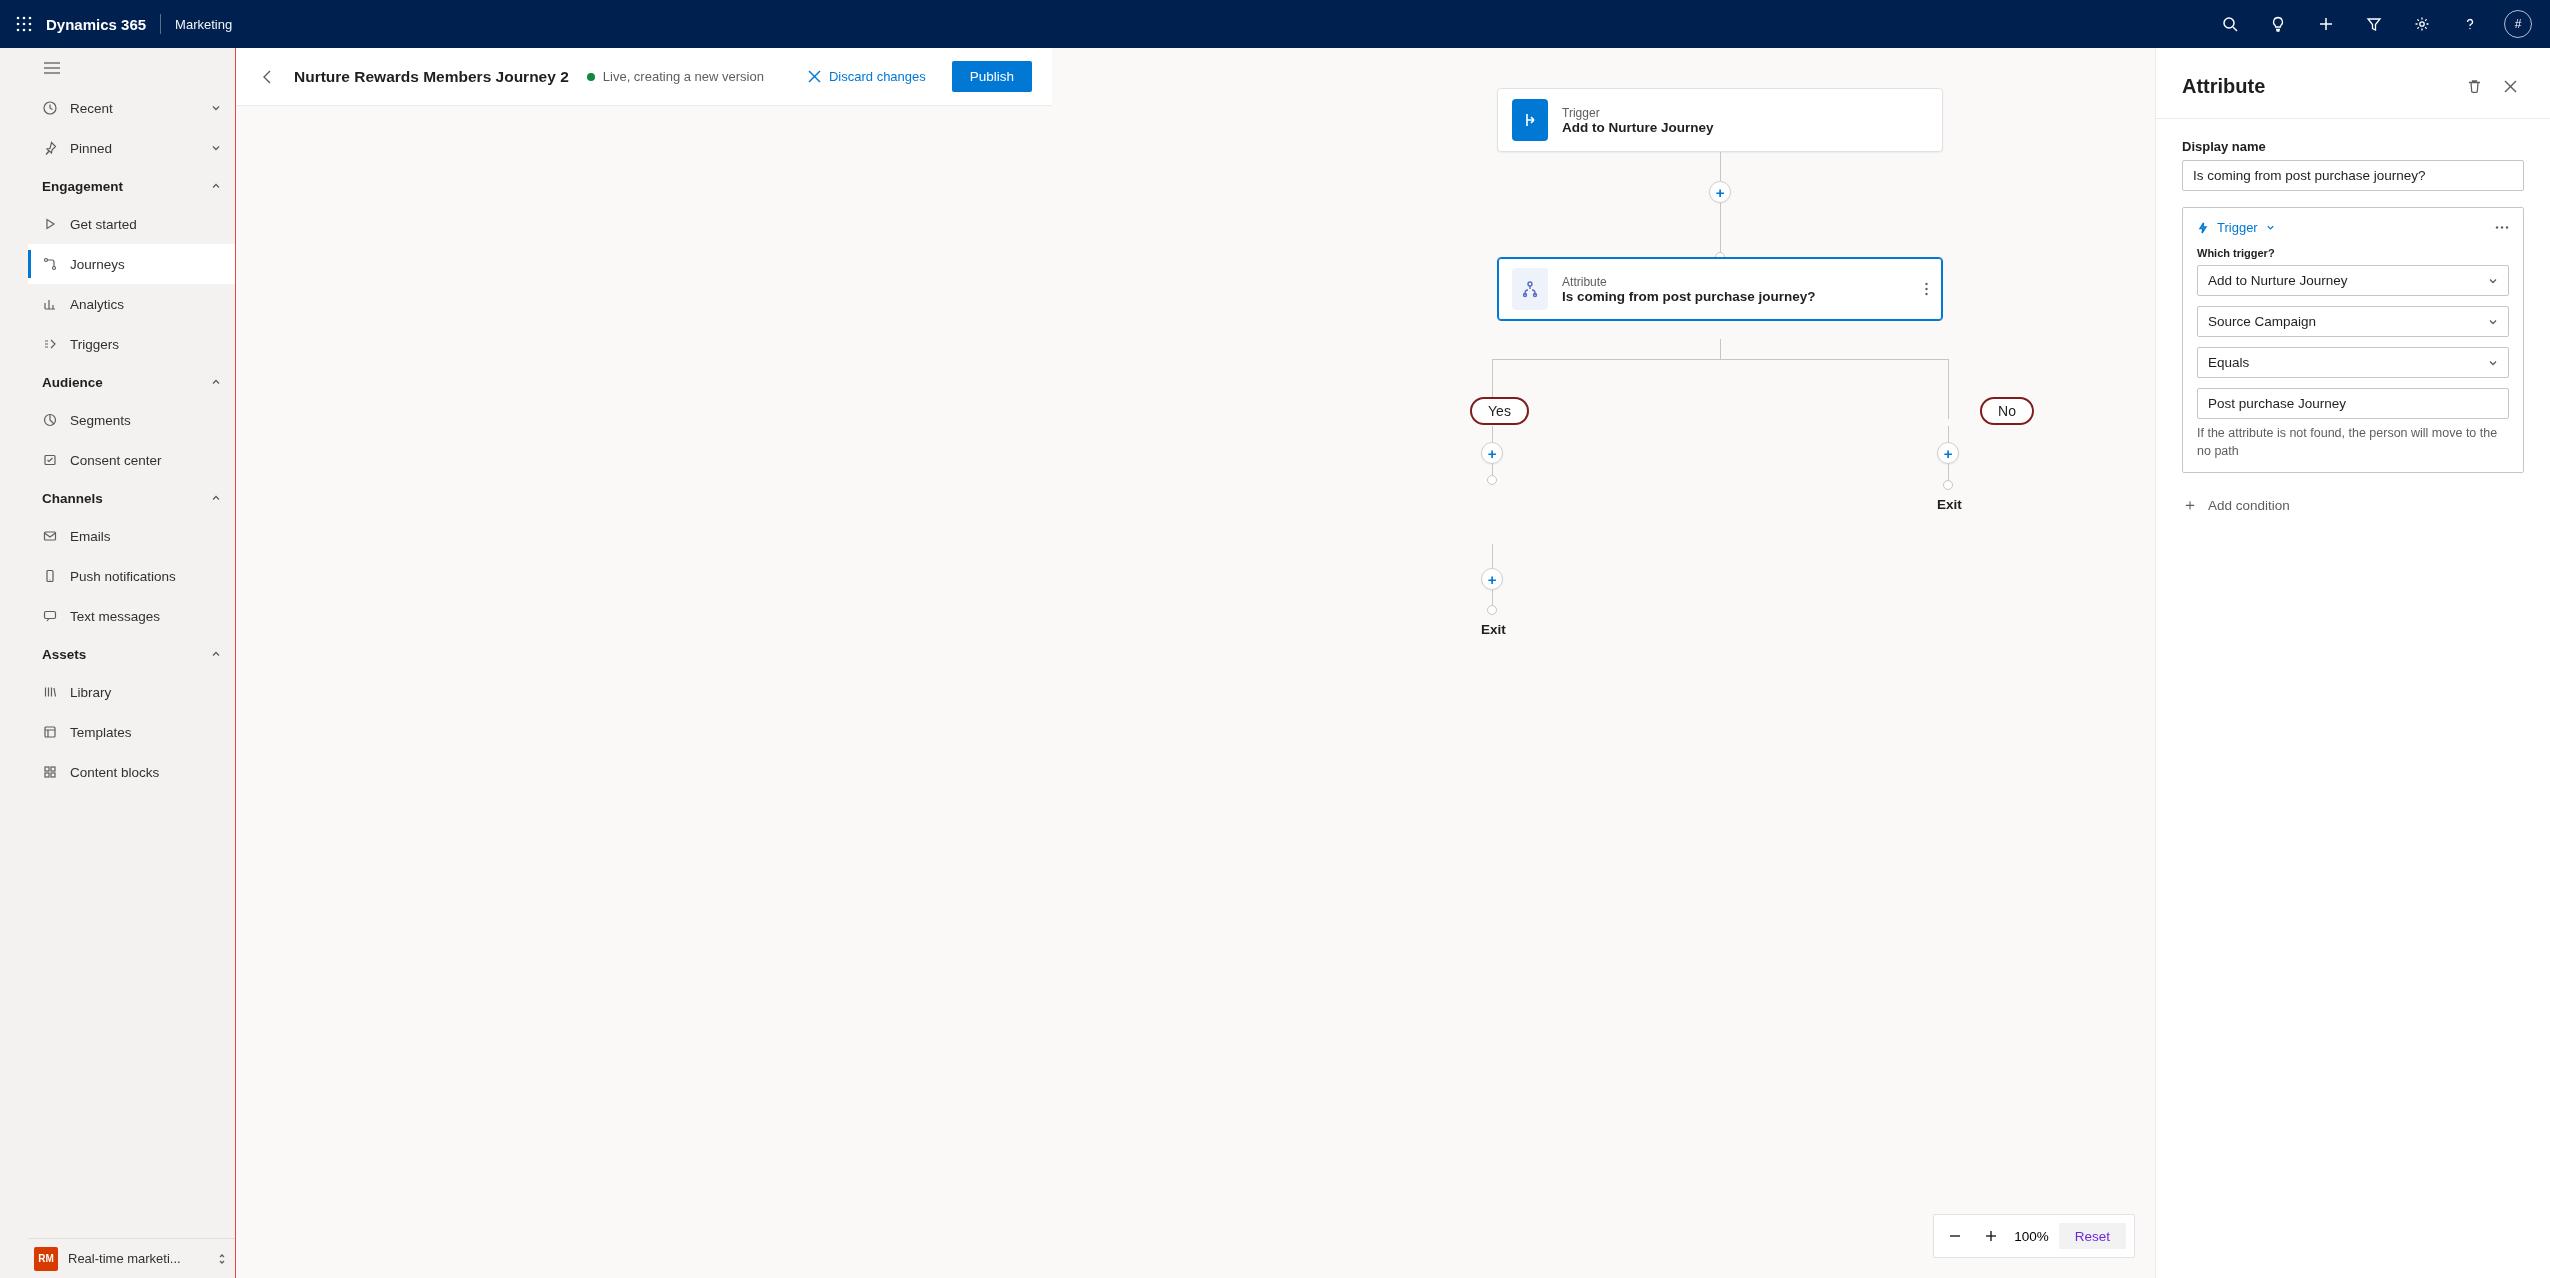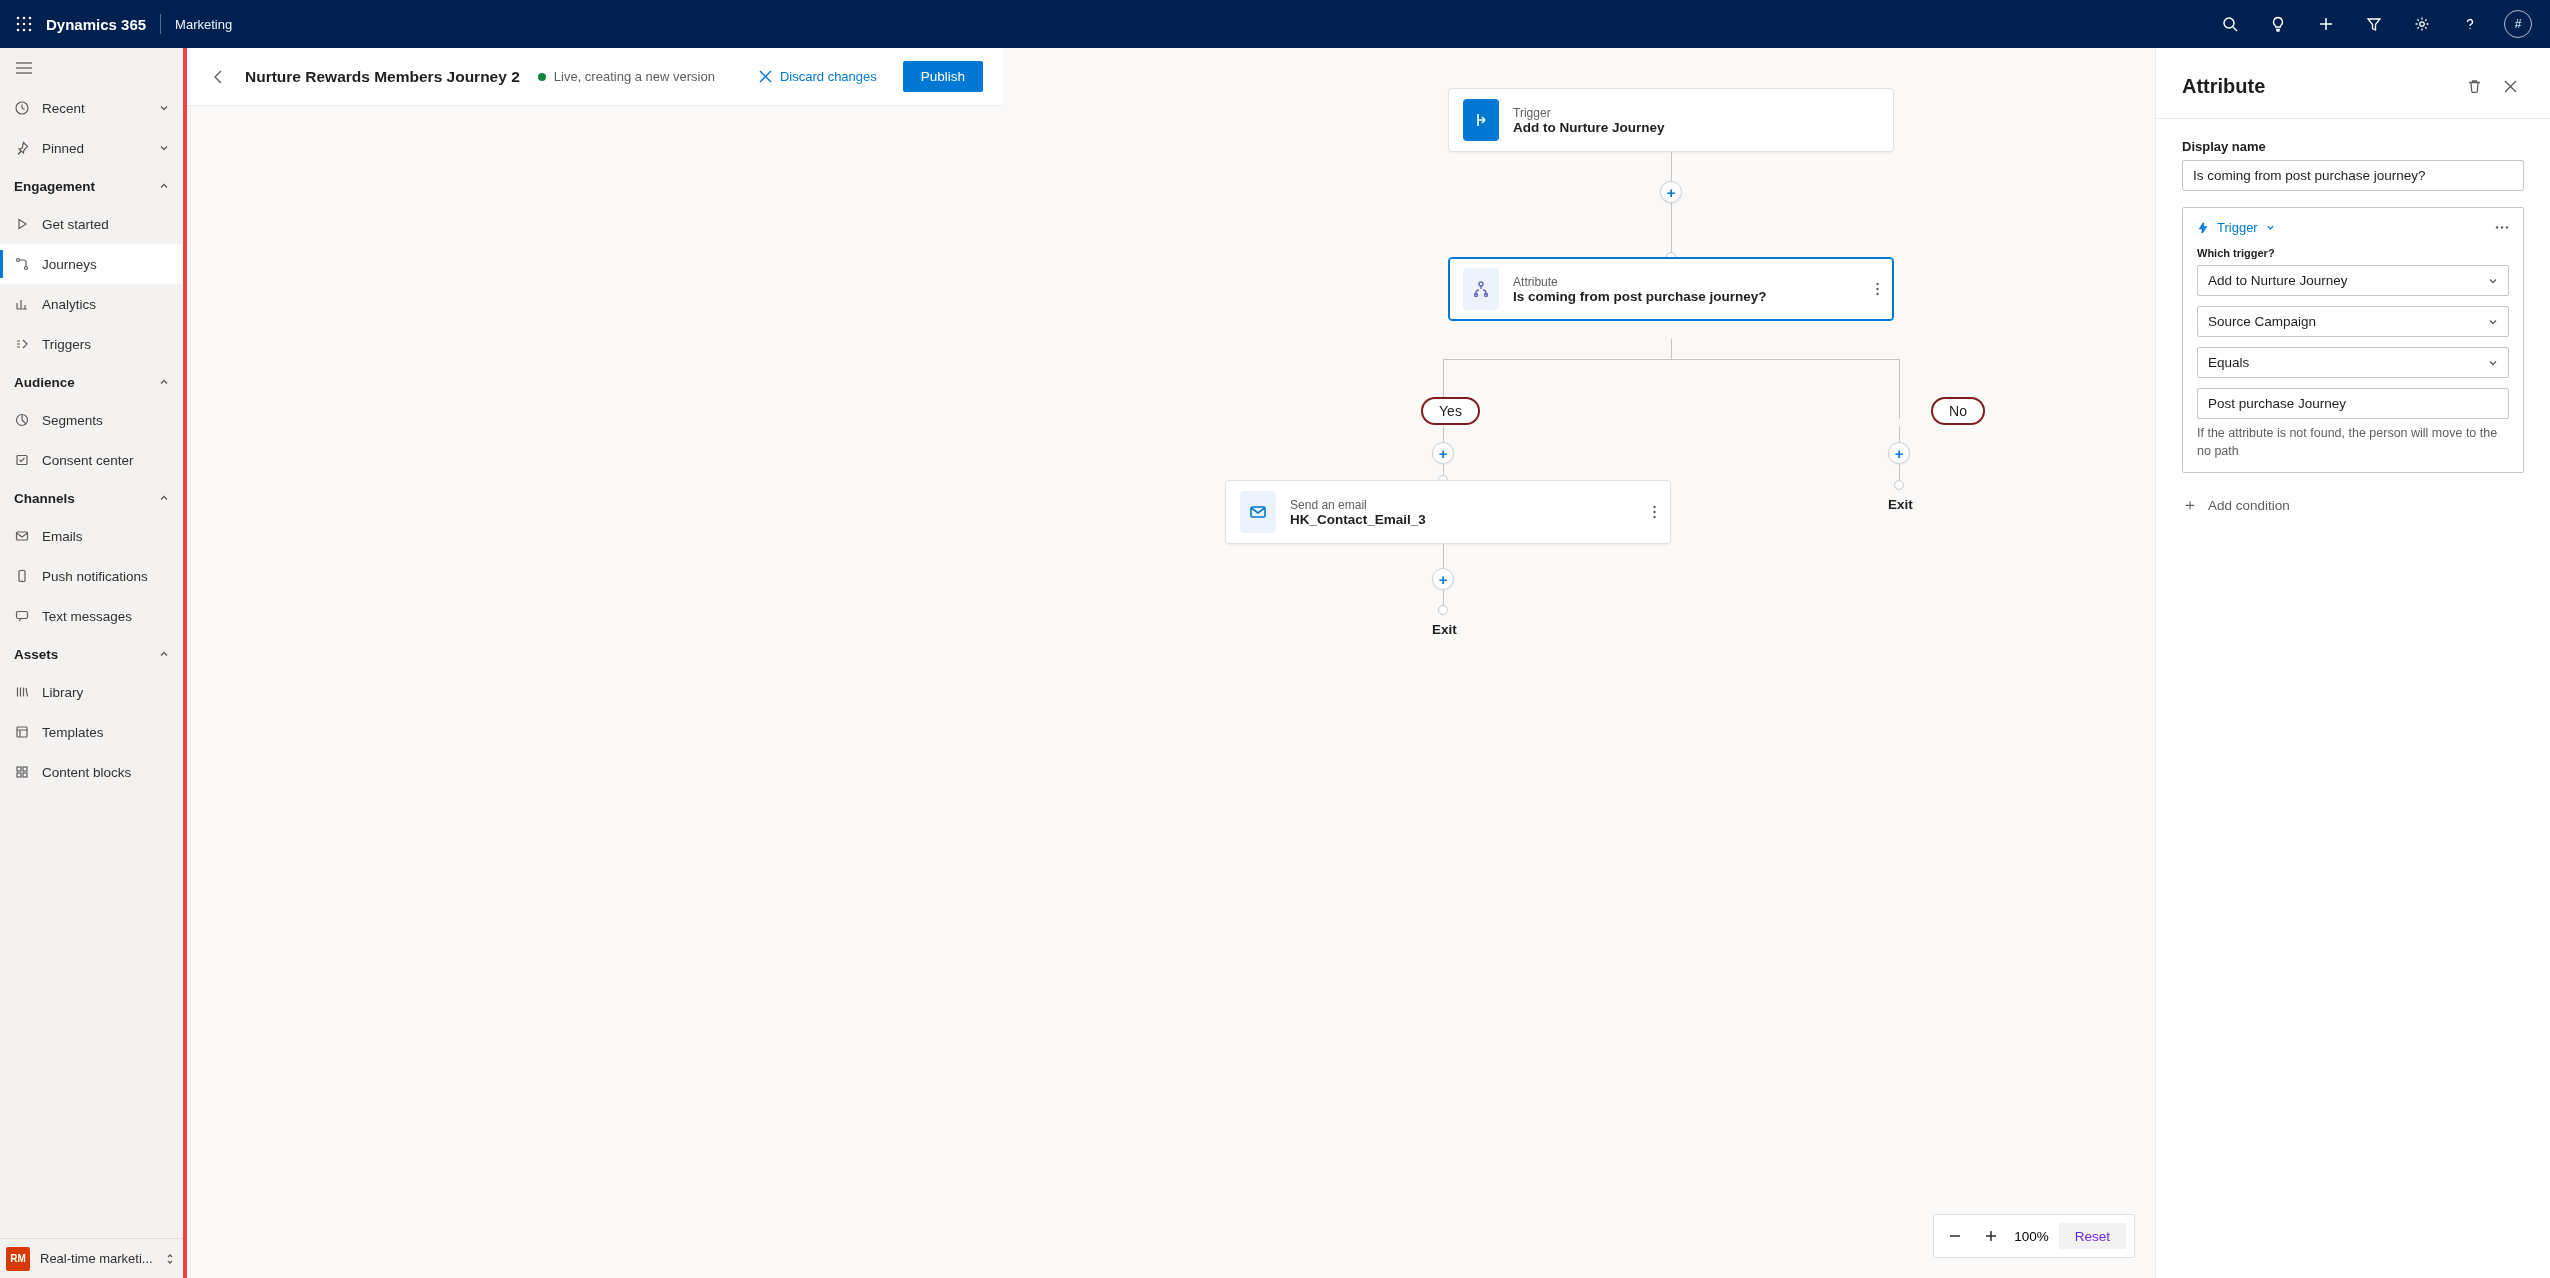--- a/index.html
+++ b/index.html
@@ -12,21 +12,21 @@
 .brand-sep { width: 1px; height: 20px; background: rgba(255,255,255,0.35); margin: 0 14px; }
 .sub-app { font-size: 13px; font-weight: 400; opacity: 0.95; }
 .topbar .spacer { flex: 1; }
 .topbar .icon-btn { width: 48px; height: 48px; display:flex; align-items:center; justify-content:center; color:#fff; cursor:pointer; }
 .avatar { width: 28px; height: 28px; border:1px solid rgba(255,255,255,0.7); border-radius: 50%; display:flex; align-items:center; justify-content:center; font-size: 12px; }
 
 
 .shell { position: absolute; top:48px; left:0; right:0; bottom:0; display:flex; }
 
 
-.sidebar { width: 187px; background:#f3f2f1; border-right:4px solid #ef4444; display:flex; flex-direction:column; font-size: 13.5px; color:#323130; }
+.sidebar { width: 236px; background:#f3f2f1; border-right:1px solid #ef4444; display:flex; flex-direction:column; font-size: 13.5px; color:#323130;padding-left:28px; }
 .sidebar .ham { height: 40px; display:flex; align-items:center; padding:0 12px; }
 .sidebar .ham-btn { width: 24px; height:24px; display:flex; align-items:center; justify-content:center; cursor:pointer; }
 .side-row { height: 40px; display:flex; align-items:center; padding: 0 14px; gap: 12px; cursor:pointer; position:relative; }
 .side-row.selected { background:#ffffff; }
 .side-row.selected::before { content:""; position:absolute; left:0; top:6px; bottom:6px; width:3px; background:#0078d4; }
 .side-row .lbl { flex:1; }
 .side-row .chev { color:#605e5c; }
 .side-group { height: 36px; display:flex; align-items:center; padding: 0 14px; font-weight:600; color:#201f1e; gap:12px; }
 .side-group .spacer { flex:1; }
 .area-switch { margin-top:auto; height: 40px; border-top:1px solid #e1dfdd; display:flex; align-items:center; padding: 0 8px 0 6px; gap:10px; cursor:pointer; }
@@ -438,39 +438,20 @@
 
         <div class="vline" style="left:440px; top:378px; height:54px;"></div>
         <div class="plus-btn" style="left:429px; top:394px;">+</div>
         <div class="ring" style="left:435px; top:427px;"></div>
 
         <div class="vline" style="left:896px; top:378px; height:60px;"></div>
         <div class="plus-btn" style="left:885px; top:394px;">+</div>
         <div class="ring" style="left:891px; top:432px;"></div>
         <div class="exit-lbl" style="left:885px; top:449px;">Exit</div>
 
-        <div class="node" style="left:222px; top:432px; width:446px;">
-          <div class="icon-pill mail">
-            <svg width="18" height="18" viewBox="0 0 18 18" fill="none" stroke="currentColor" stroke-width="1.6">
-                <rect x="2" y="4" width="14" height="10" rx="1.5"></rect>
-                <path d="m2.5 5 6.5 5 6.5-5"></path>
-              </svg>
-          </div>
-          <div class="txts">
-            <div class="sup">Send an email</div>
-            <div class="main">HK_Contact_Email_3</div>
-          </div>
-          <div class="more">
-            <svg width="3" height="14" viewBox="0 0 3 14" fill="#605e5c">
-                <circle cx="1.5" cy="2" r="1.2"></circle>
-                <circle cx="1.5" cy="7" r="1.2"></circle>
-                <circle cx="1.5" cy="12" r="1.2"></circle>
-              </svg>
-          </div>
-        </div>
 
         <div class="vline" style="left:440px; top:496px; height:66px;"></div>
         <div class="plus-btn" style="left:429px; top:520px;">+</div>
         <div class="ring" style="left:435px; top:557px;"></div>
         <div class="exit-lbl" style="left:429px; top:574px;">Exit</div>
 
       </div>
 
       <div class="zoombar">
         <div class="zbtn">

